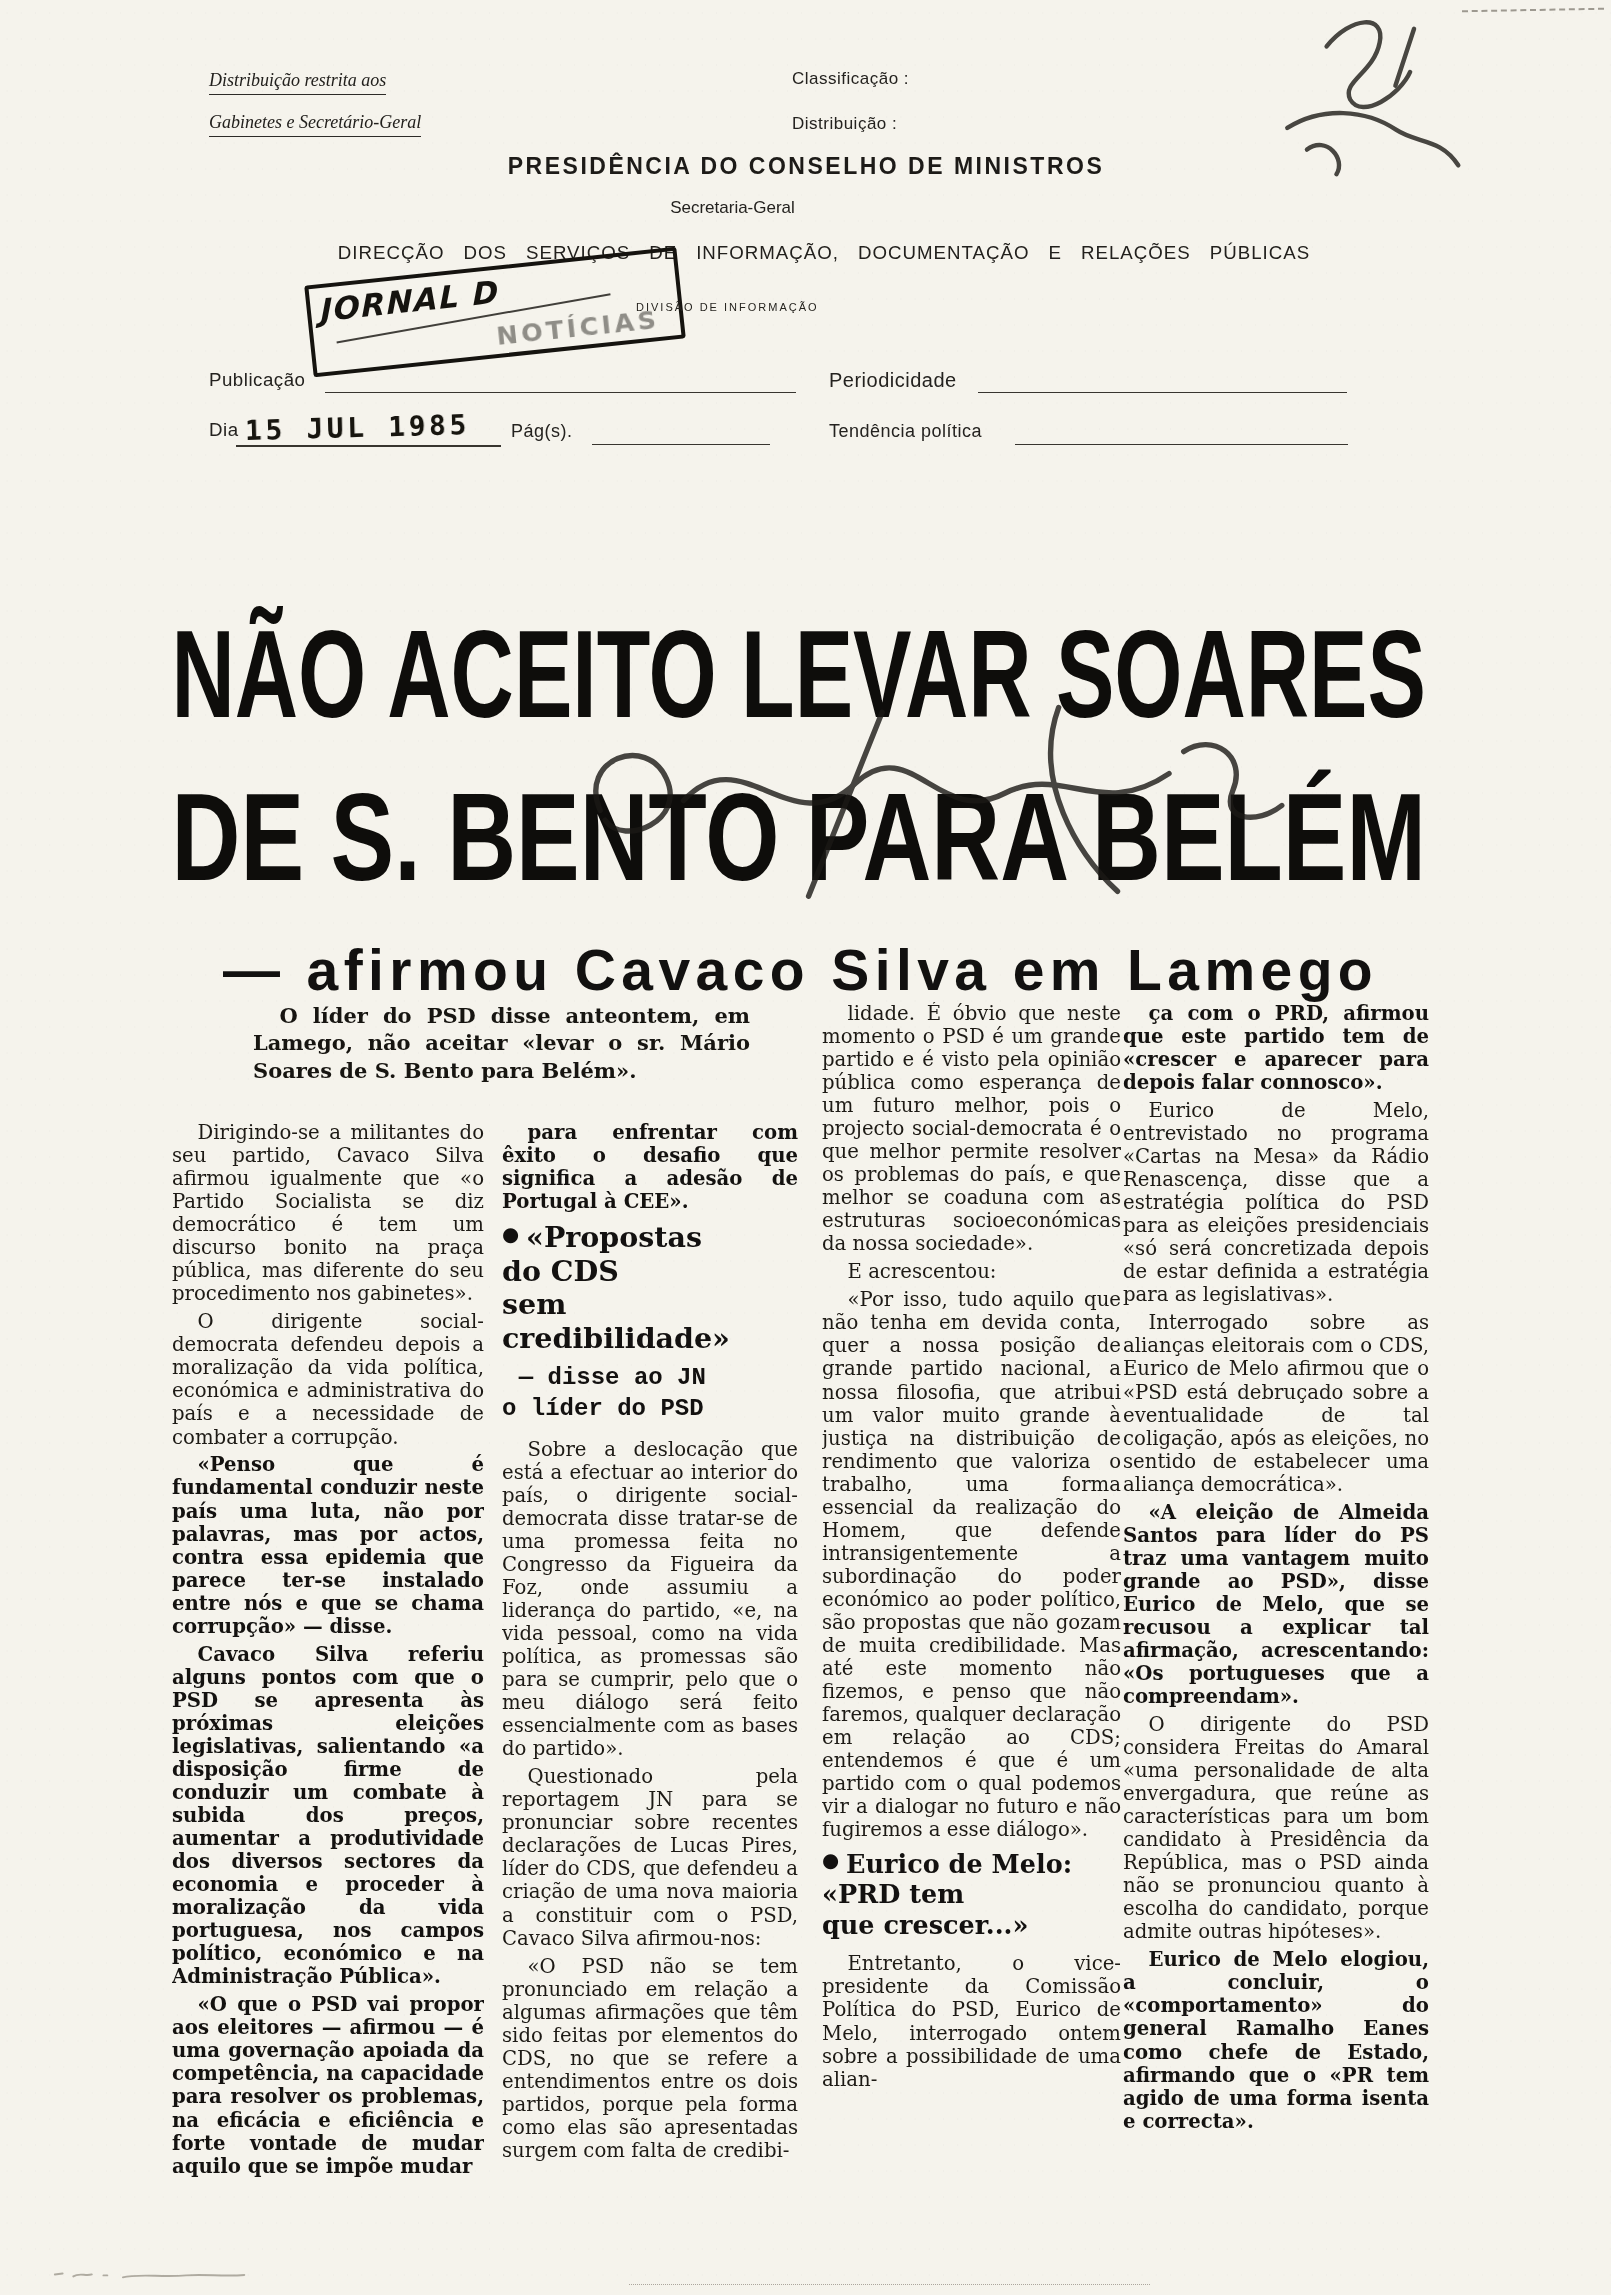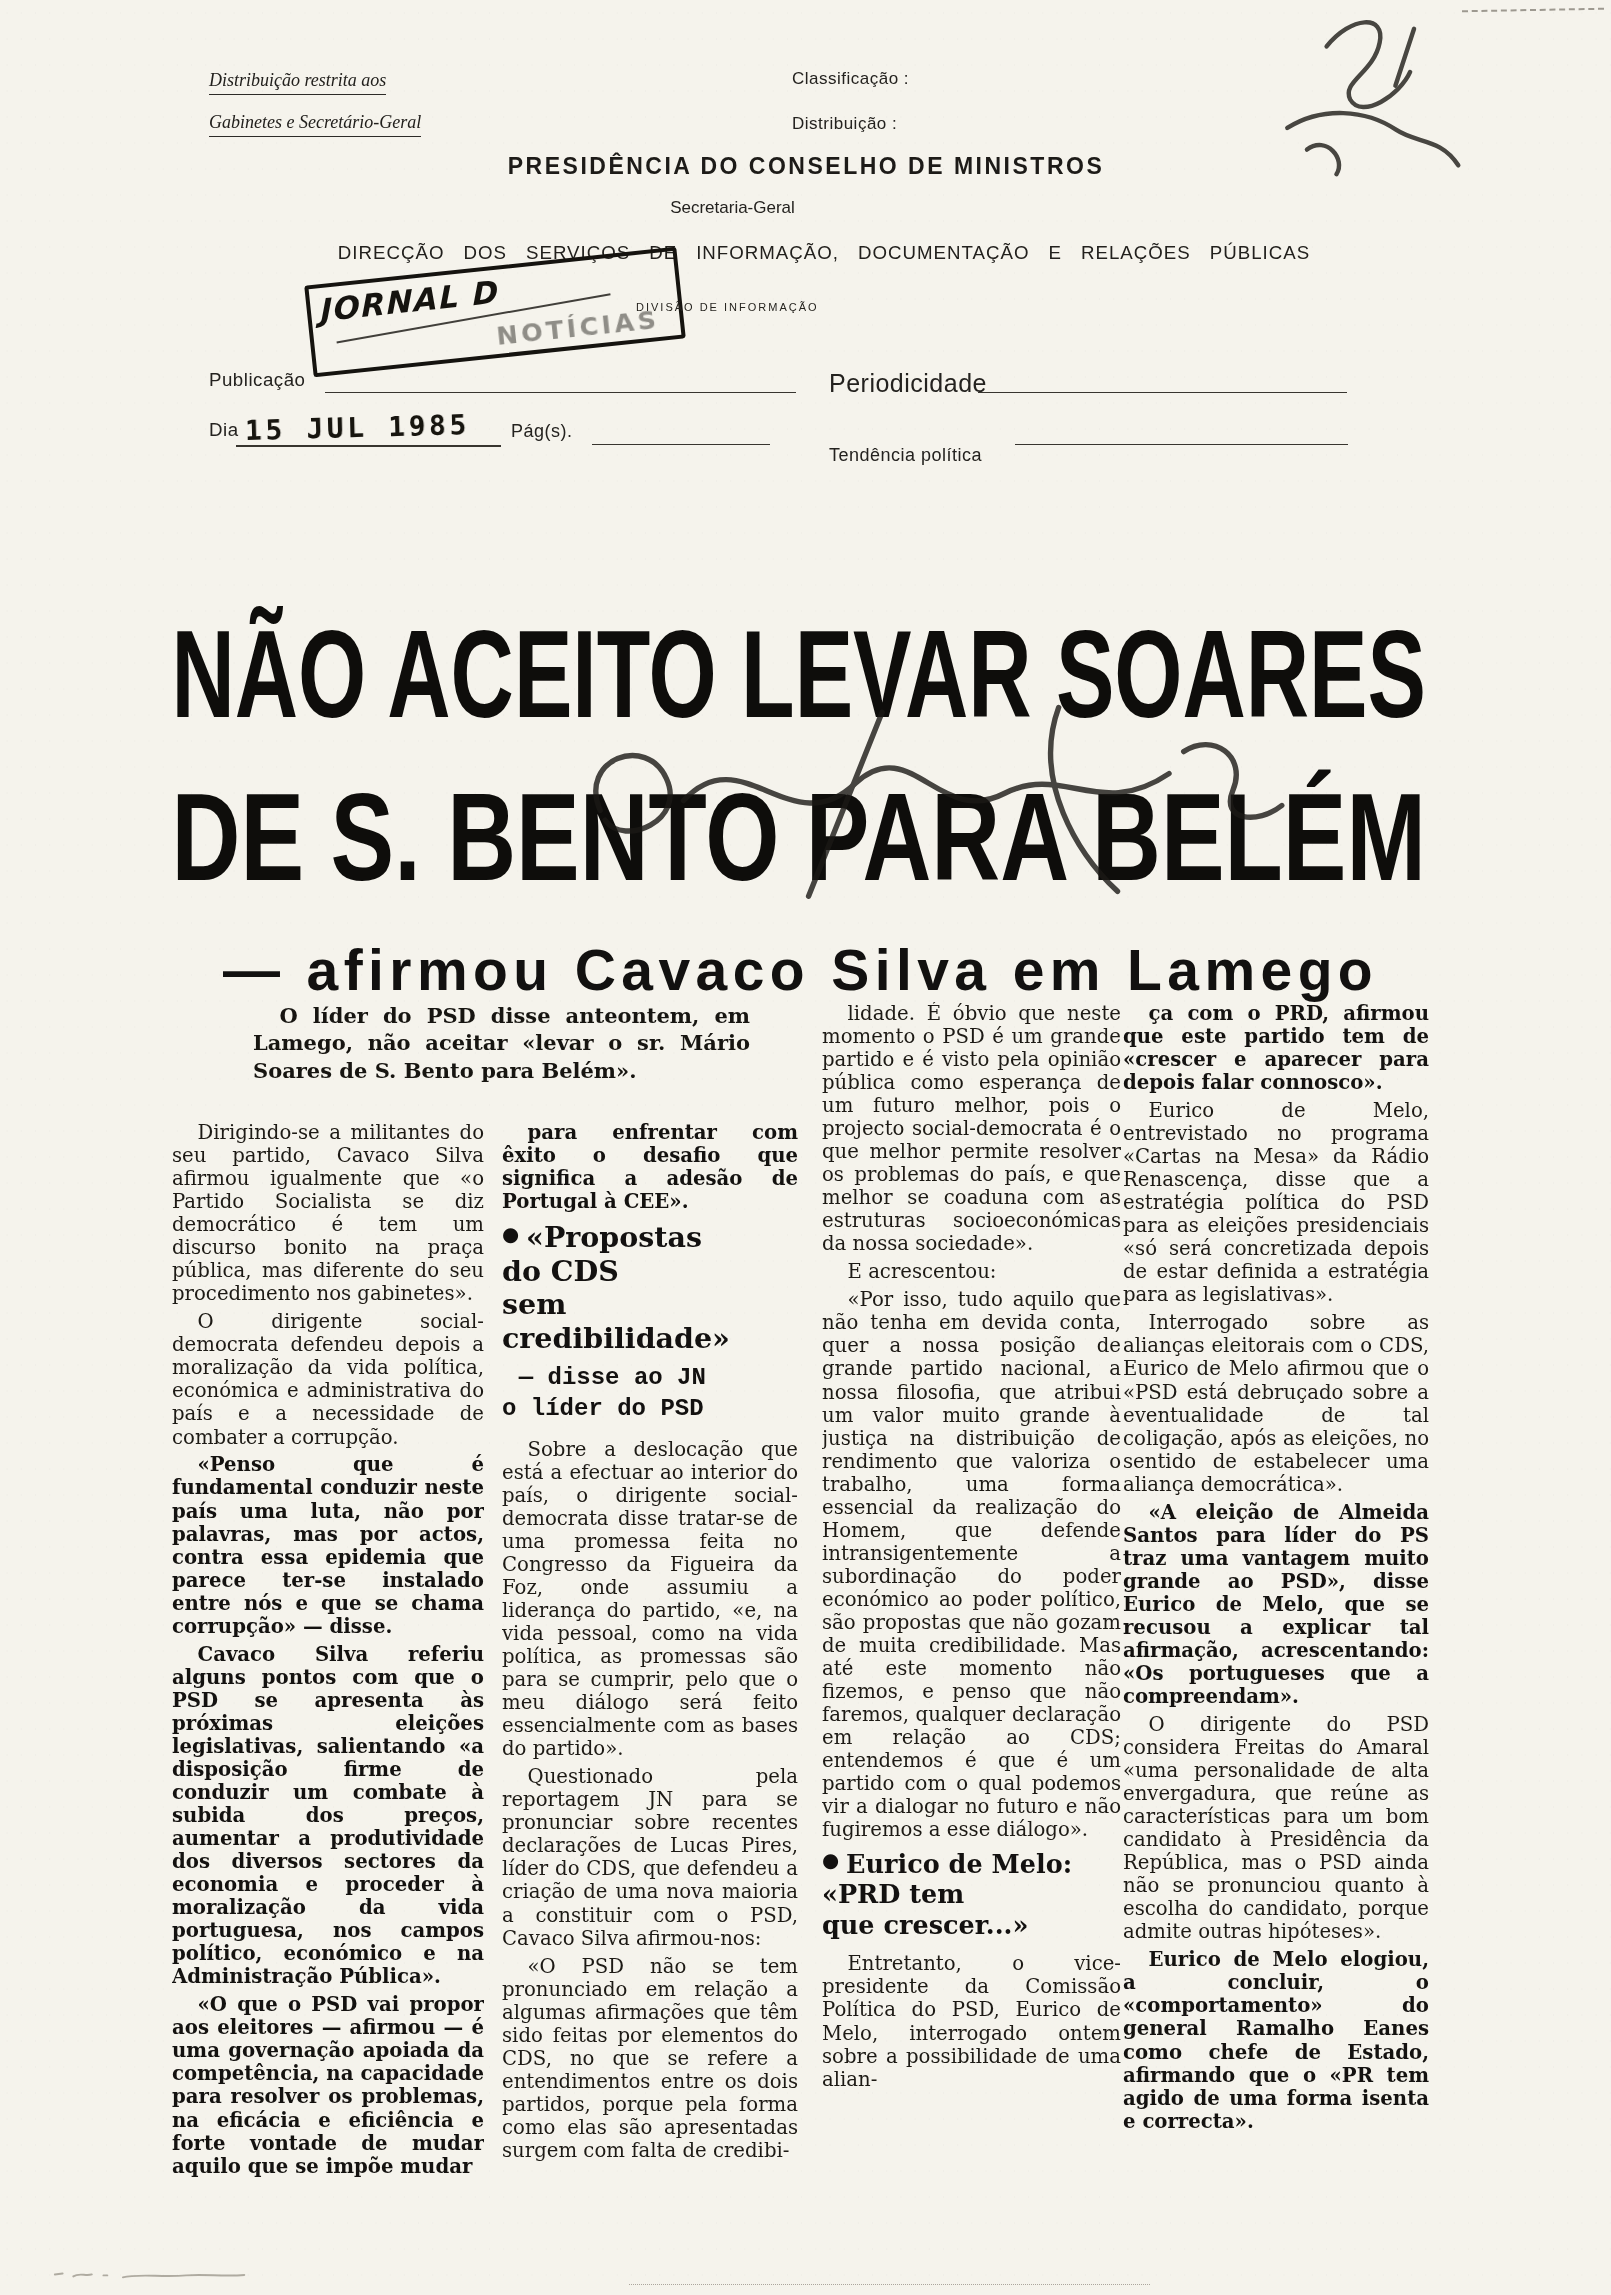--- a/index.html
+++ b/index.html
@@ -124,29 +124,29 @@
 
   <div class="abs stamp">
     <span class="stamp-l1">JORNAL D</span>
     <span class="stamp-l2">NOTÍCIAS</span>
   </div>
 
   <div class="abs division">DIVISÃO DE INFORMAÇÃO</div>
 
   <div class="abs form-label" style="left:209px;top:369px;font-size:18.7px;">Publicação</div>
   <div class="abs fline" style="left:325px;top:372px;width:471px;height:19.7px;"></div>
-  <div class="abs form-label" style="left:829px;top:369px;font-size:25px;">Periodicidade</div>
+  <div class="abs form-label" style="left:829px;top:369px;font-size:20px;">Periodicidade</div>
   <div class="abs fline" style="left:978px;top:372px;width:369px;height:19.7px;"></div>
 
   <div class="abs form-label" style="left:209px;top:419px;font-size:18.7px;">Dia</div>
   <div class="abs date-stamp">15 JUL 1985</div>
   <div class="abs fline" style="left:236px;top:424px;width:265px;height:20.6px;border-bottom-width:2px;"></div>
   <div class="abs form-label" style="left:511px;top:421px;font-size:18px;">Pág(s).</div>
   <div class="abs fline" style="left:592px;top:424px;width:178px;height:19.7px;"></div>
-  <div class="abs form-label" style="left:829px;top:445px;font-size:18px;">Tendência política</div>
+  <div class="abs form-label" style="left:829px;top:421px;font-size:18px;">Tendência política</div>
   <div class="abs fline" style="left:1015px;top:424px;width:333px;height:19.7px;"></div>
 
   <svg class="abs" style="left:167px;top:600px;" width="1287" height="147" viewBox="0 0 2620 300">
     <text x="6" y="238" font-size="252" font-weight="bold" fill="#0e0d0b" textLength="2560" lengthAdjust="spacingAndGlyphs">NÃO ACEITO LEVAR SOARES</text>
   </svg>
   <svg class="abs" style="left:167px;top:763px;" width="1287" height="147" viewBox="0 0 2620 300">
     <text x="6" y="238" font-size="252" font-weight="bold" fill="#0e0d0b" textLength="2560" lengthAdjust="spacingAndGlyphs">DE S. BENTO PARA BELÉM</text>
   </svg>
 
   <svg class="abs" style="left:531px;top:678px;" width="766" height="255" viewBox="0 0 1560 520">

